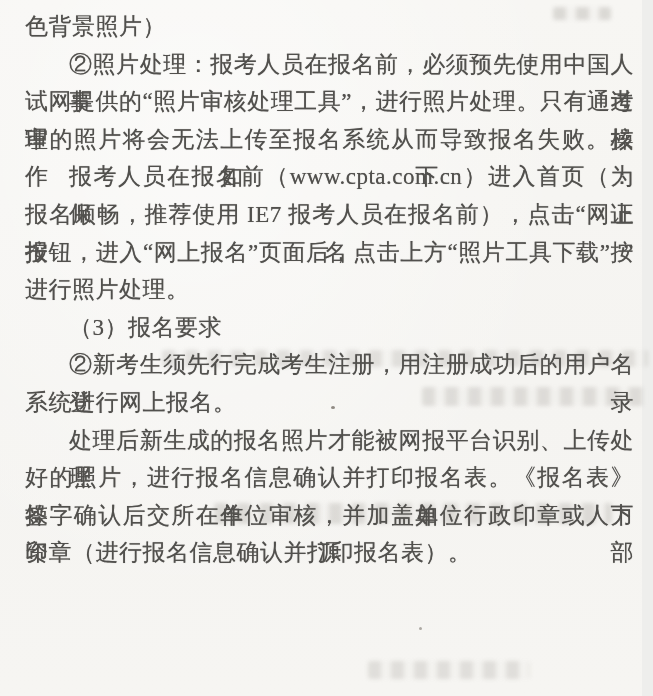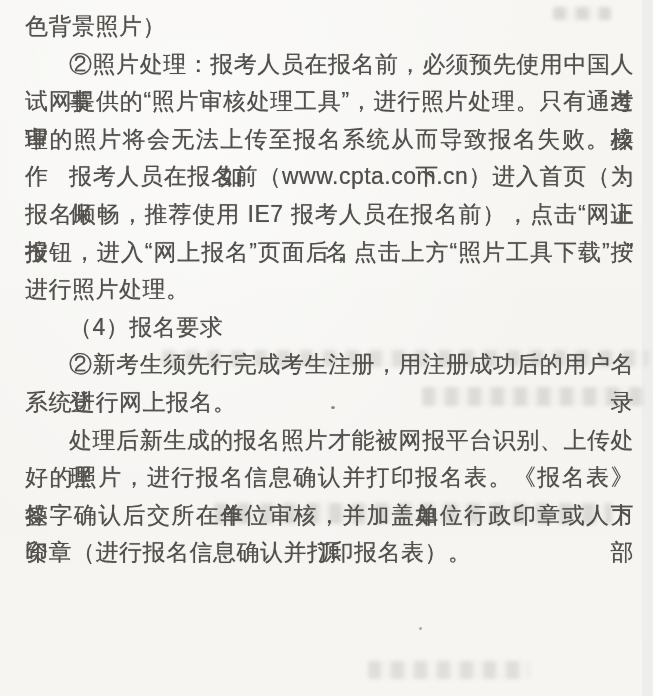--- a/index.html
+++ b/index.html
@@ -12,21 +12,21 @@
     overflow: hidden;
     background: #eeeeec;
   }
   .page {
     position: relative;
     width: 642px;
     height: 696px;
     background:
       radial-gradient(ellipse at 30% 20%, rgba(255,255,255,0.5), rgba(255,255,255,0) 60%),
       linear-gradient(180deg, #f7f6f3 0%, #f5f4f1 55%, #f6f5f2 100%);
-    font-family: Liberation Sans, sans-serif;
+    font-family: Liberation Serif, serif;
     color: #51504d;
     box-sizing: border-box;
     padding: 8px 8px 0 25px;
   }
   .textblock {
     position: relative;
     z-index: 2;
   }
   .line {
     height: 37.6px;
@@ -86,21 +86,21 @@
 
   <div class="textblock">
     <div class="line">色背景照片）</div>
     <div class="line indent fill">②照片处理：报考人员在报名前，必须预先使用中国人事考</div>
     <div class="line fill">试网提供的“照片审核处理工具”，进行照片处理。只有通过审核</div>
     <div class="line fill">理的照片将会无法上传至报名系统从而导致报名失败。操作如下：</div>
     <div class="line indent fill">报考人员在报名前（www.cpta.com.cn）进入首页（为保证</div>
     <div class="line fill">报名顺畅，推荐使用 IE7 报考人员在报名前），点击“网上报名”</div>
     <div class="line fill">按钮，进入“网上报名”页面后，点击上方“照片工具下载”按</div>
     <div class="line">进行照片处理。</div>
-    <div class="line indent">（4）报名要求</div>
+    <div class="line indent">（3）报名要求</div>
     <div class="line indent fill">②新考生须先行完成考生注册，用注册成功后的用户名登录</div>
     <div class="line">系统进行网上报名。</div>
     <div class="line indent fill">处理后新生成的报名照片才能被网报平台识别、上传处理</div>
     <div class="line fill">好的照片，进行报名信息确认并打印报名表。《报名表》操作如下</div>
     <div class="line fill">签字确认后交所在单位审核，并加盖单位行政印章或人力资源部</div>
     <div class="line">印章（进行报名信息确认并打印报名表）。</div>
   </div>
 
 </div>
 

